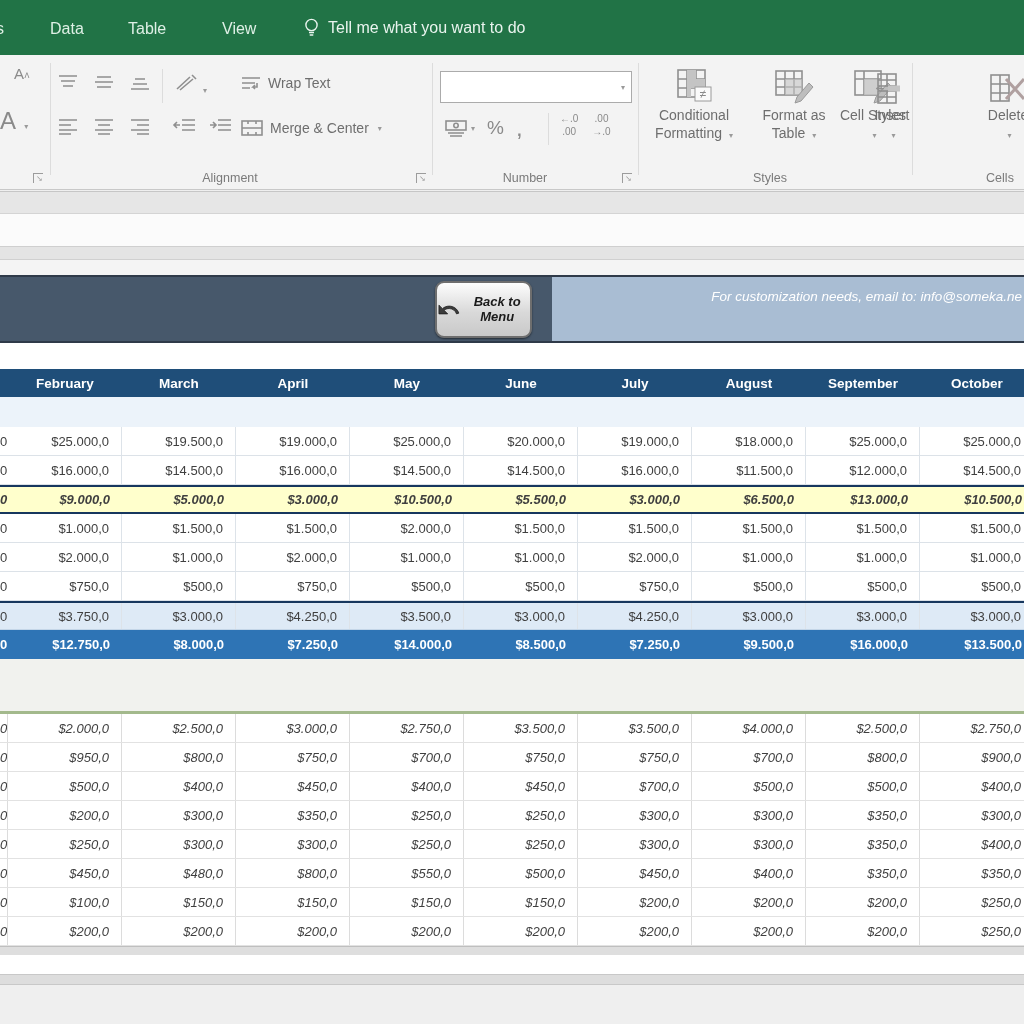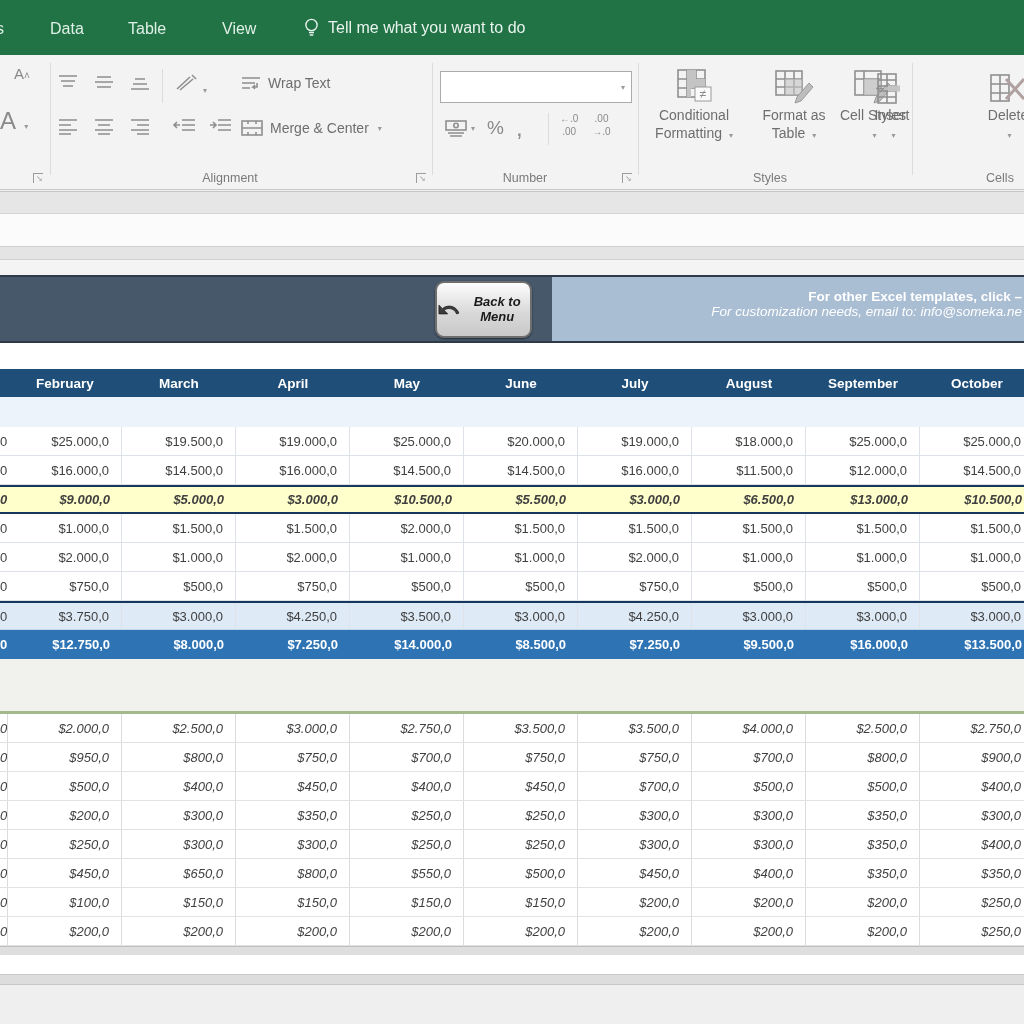--- a/index.html
+++ b/index.html
@@ -270,21 +270,20 @@
     <div class="gname" style="left:940px; width:120px;">Cells</div>
   </div>
 
   <div class="abs strip" style="top:191px; height:22px; background:#E6E6E6; border-top:1px solid #C6C6C6;"></div>
   <div class="abs strip" style="top:213px; height:33px; background:#FBFBFB; border-top:1px solid #D4D4D4;"></div>
   <div class="abs strip" style="top:246px; height:13px; background:#E4E4E4; border-top:1px solid #CFCFCF;"></div>
   <div class="abs strip" style="top:259px; height:16px; background:#F4F4F4; border-top:1px solid #D0D0D0;"></div>
 
   <div id="banner" class="abs">
     <div id="banner-light">
-      <div id="banner-line1">For other Excel templates, click –</div>
       <div id="banner-line2">For customization needs, email to: info@someka.ne</div>
     </div>
     <div id="back-btn">
       <svg width="30" height="28" viewBox="0 0 24 24">
         <path d="M12.5 8c-2.65 0-5.05.99-6.9 2.6L2 7v9h9l-3.62-3.62c1.39-1.16 3.16-1.88 5.12-1.88 3.54 0 6.55 2.31 7.6 5.5l2.37-.78C21.08 11.03 17.15 8 12.5 8z" fill="#3C3C3C" stroke="#1E1E1E" stroke-width=".8"></path>
       </svg>
       <span class="txt">Back to Menu</span>
     </div>
   </div>
 
@@ -460,21 +459,21 @@
             <div class="dcell">$250,0</div>
             <div class="dcell">$250,0</div>
             <div class="dcell">$300,0</div>
             <div class="dcell">$300,0</div>
             <div class="dcell">$350,0</div>
             <div class="dcell">$400,0</div>
           </div>
           <div class="grid-row drow">
             <div class="sliver">0</div>
             <div class="dcell">$450,0</div>
-            <div class="dcell">$650,0</div>
+            <div class="dcell">$480,0</div>
             <div class="dcell">$800,0</div>
             <div class="dcell">$550,0</div>
             <div class="dcell">$500,0</div>
             <div class="dcell">$450,0</div>
             <div class="dcell">$400,0</div>
             <div class="dcell">$350,0</div>
             <div class="dcell">$350,0</div>
           </div>
           <div class="grid-row drow">
             <div class="sliver">0</div>

